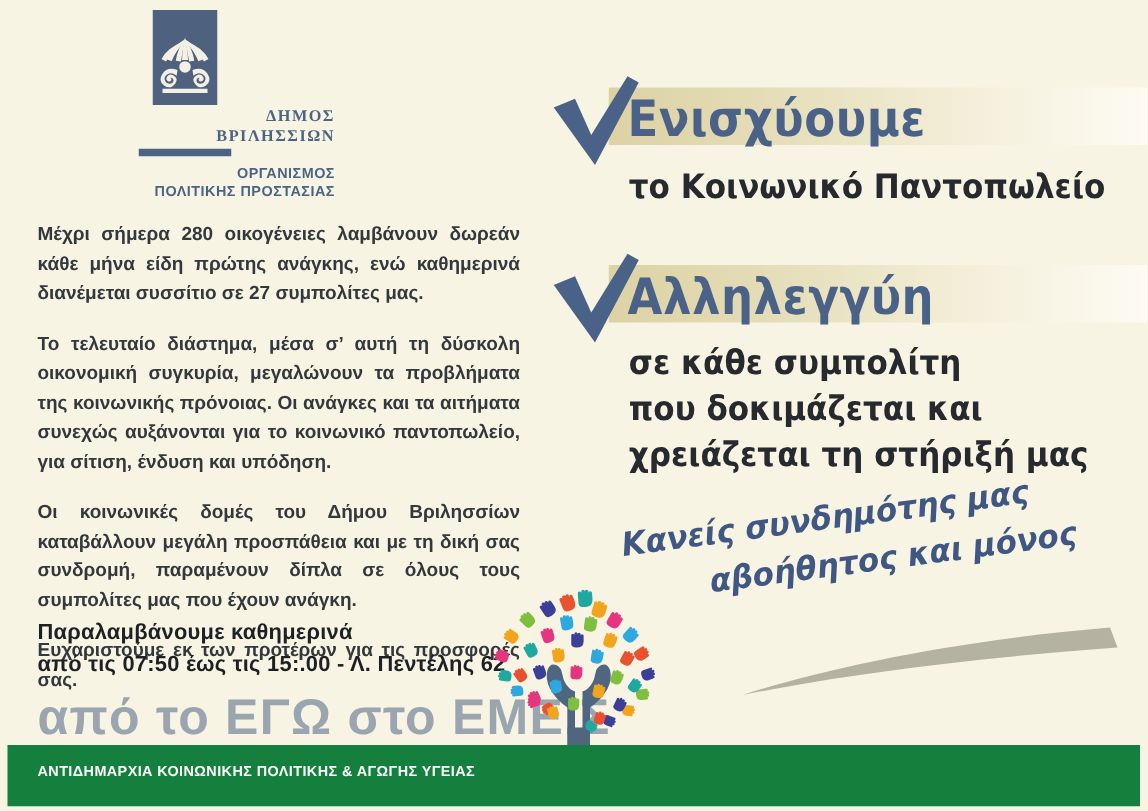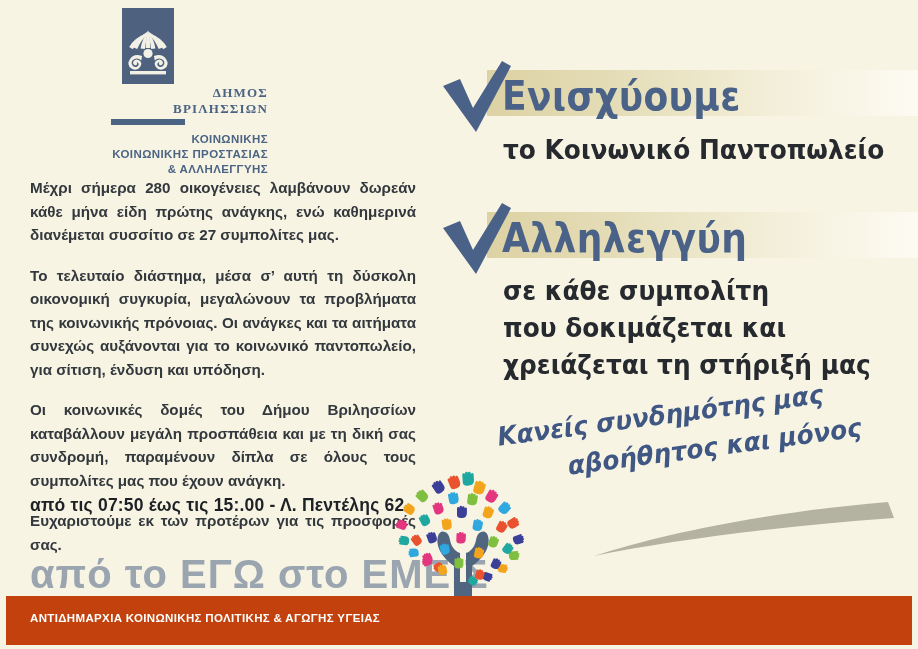--- a/index.html
+++ b/index.html
@@ -92,21 +92,21 @@
 
   
   #swoosh{position:absolute;left:592px;top:498px;width:310px;height:62px;}
 
   
   #tree{position:absolute;left:378px;top:462px;width:170px;height:148px;}
 
   
   #footer{
     position:absolute;left:6px;top:596px;width:906px;height:49px;
-    background:#c2410c;
+    background:#15803d;
   }
   #footer-left{
     position:absolute;left:24px;top:16px;
     color:#ffffff;font-size:11.5px;font-weight:bold;letter-spacing:.35px;
     white-space:nowrap;
   }
   #footer-right{position:absolute;left:465px;top:8px;}
   .foot-line{
     color:#ffffff;font-size:11.5px;font-weight:bold;
     line-height:17px;letter-spacing:.1px;white-space:nowrap;
@@ -132,33 +132,33 @@
           <circle cx="26" cy="45.5" r="4.6"></circle>
           <path d="M20 48 q-8-3 -12 3 q-4 6 1.5 9.5 q5 3.3 8.6-1.6 q3-4.1 -1.2-6.6 q-3.4-2-5.3 1 q-1.4 2.3 .8 3.6 q1.8 1 2.6-.7 q.6-1.3-.7-1.9 q1.9-.3 2.4 1.5 q.5 2.2-1.9 3 q-3 1-4.6-1.9 q-1.7-3.2 1.5-5.3 q4-2.6 7.6 1 z"></path>
           <path d="M32 48 q8-3 12 3 q4 6 -1.5 9.5 q-5 3.3 -8.6-1.6 q-3-4.1 1.2-6.6 q3.4-2 5.3 1 q1.4 2.3 -.8 3.6 q-1.8 1 -2.6-.7 q-.6-1.3 .7-1.9 q-1.9-.3 -2.4 1.5 q-.5 2.2 1.9 3 q3 1 4.6-1.9 q1.7-3.2 -1.5-5.3 q-4-2.6 -7.6 1 z"></path>
           <rect x="8" y="63" width="36" height="3.4"></rect>
         </g>
       </svg>
     </div>
     <div class="logo-name">ΔΗΜΟΣ</div>
     <div class="logo-name">ΒΡΙΛΗΣΣΙΩΝ</div>
     <div class="logo-rule"></div>
-    <div class="logo-sub">ΚΟΙΝΩΝΙΚΗΣ</div>
-    <div class="logo-sub">ΚΟΙΝΩΝΙΚΗΣ ΠΡΟΣΤΑΣΙΑΣ</div>
-    <div class="logo-sub">&amp; ΑΛΛΗΛΕΓΓΥΗΣ</div>
+    <div class="logo-sub">ΟΡΓΑΝΙΣΜΟΣ</div>
+    <div class="logo-sub">ΠΟΛΙΤΙΚΗΣ ΠΡΟΣΤΑΣΙΑΣ</div>
   </div>
 
   <div id="body-copy">
     <p class="para">Μέχρι σήμερα 280 οικογένειες λαμβάνουν δωρεάν κάθε μήνα είδη πρώτης ανάγκης, ενώ καθημερινά διανέμεται συσσίτιο σε 27 συμπολίτες μας.</p>
     <p class="para">Το τελευταίο διάστημα, μέσα σ’ αυτή τη δύσκολη οικονομική συγκυρία, μεγαλώνουν τα προβλήματα της κοινωνικής πρόνοιας. Οι ανάγκες και τα αιτήματα συνεχώς αυξάνονται για το κοινωνικό παντοπωλείο, για σίτιση, ένδυση και υπόδηση.</p>
     <p class="para">Οι κοινωνικές δομές του Δήμου Βριλησσίων καταβάλλουν μεγάλη προσπάθεια και με τη δική σας συνδρομή, παραμένουν δίπλα σε όλους τους συμπολίτες μας που έχουν ανάγκη.</p>
     <p class="para">Ευχαριστούμε εκ των προτέρων για τις προσφορές σας.</p>
   </div>
 
   <div id="hours">
+    <div class="hours-line">Παραλαμβάνουμε καθημερινά</div>
     <div class="hours-line">από τις 07:50 έως τις 15:.00  - Λ. Πεντέλης 62</div>
   </div>
 
   <div id="ghost">από το ΕΓΩ στο ΕΜΕΙΣ</div>
 
   <div class="band" id="band1"></div>
   <div class="tick" id="tick1">
     <svg viewBox="0 0 74 78" width="74" height="78" aria-hidden="true">
       <path d="M3 26 L20 19 L33 48 L62 1 L71 6 L36 72 Z" fill="#4a6287"></path>
     </svg>

